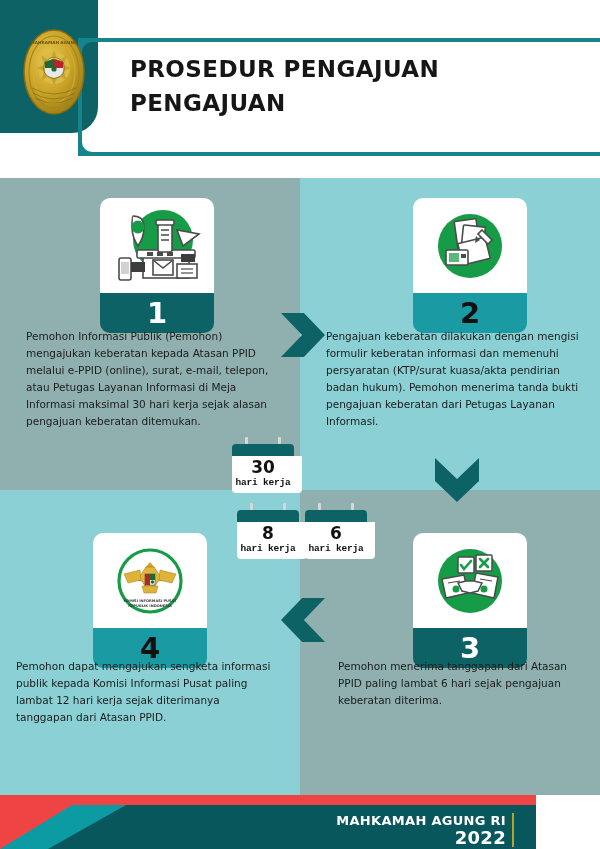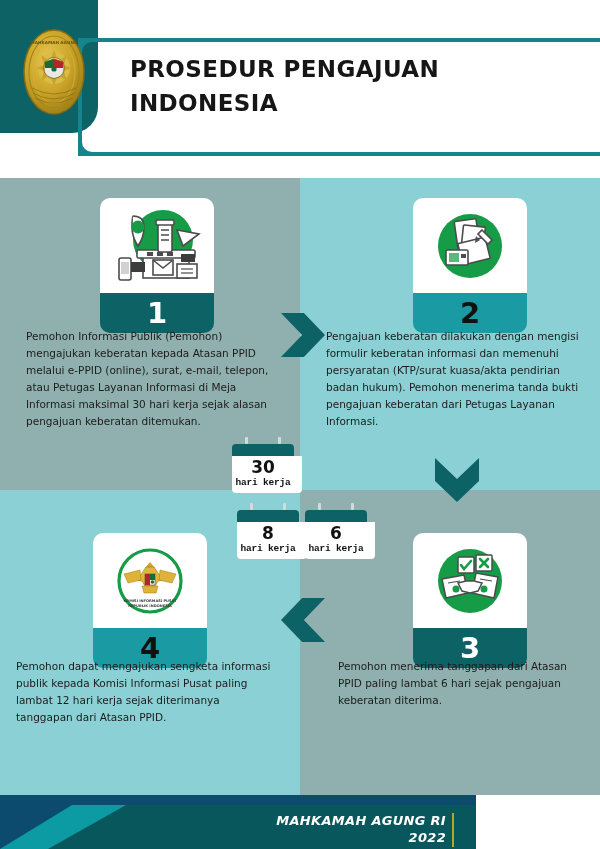--- a/index.html
+++ b/index.html
@@ -155,41 +155,41 @@
     clip-path:polygon(100% 0%, 48% 0%, 0% 50%, 48% 100%, 100% 100%, 52% 50%);
   }
   .arrow-down{
     left:435px;top:458px;width:44px;height:44px;
     background:#0d6266;
     clip-path:polygon(0% 0%, 0% 52%, 50% 100%, 100% 52%, 100% 0%, 50% 48%);
   }
 
   
   .footer{
-    position:absolute;left:0;top:795px;width:476px;height:54px;
-    background:#0c4a6e;overflow:hidden;font-style:italic;
+    position:absolute;left:0;top:795px;width:536px;height:54px;
+    background:#ef4444;overflow:hidden;
   }
   .footer-slab-mid{
     position:absolute;left:0;top:10px;width:600px;height:44px;
     background:#0c9aa3;
     clip-path:polygon(0% 100%, 12% 0%, 100% 0%, 100% 100%);
   }
   .footer-slab-dark{
     position:absolute;left:0;top:10px;width:600px;height:44px;
     background:#08575c;
     clip-path:polygon(8% 100%, 21% 0%, 100% 0%, 100% 100%);
   }
   .footer-text{
     position:absolute;right:30px;top:17px;
     text-align:right;
     font-family:"DejaVu Sans", sans-serif;
     font-weight:bold;color:#ffffff;
   }
   .footer-org{font-size:13px;line-height:17px;letter-spacing:0.3px;}
-  .footer-year{font-size:13px;line-height:17px;letter-spacing:0.3px;}
+  .footer-year{font-size:18px;line-height:17px;letter-spacing:0.3px;}
   .footer-bar{
     position:absolute;right:22px;top:18px;width:2px;height:34px;
     background:#b9a227;
   }
 </style>
 </head>
 <body>
 
 <div id="poster">
 
@@ -237,21 +237,21 @@
           <path d="M10 60 Q32 72 54 60"></path>
           <path d="M11 65 Q32 77 53 65"></path>
           <path d="M13 70 Q32 80 51 70"></path>
         </g>
         <text x="32" y="16" font-family="DejaVu Sans, sans-serif" font-size="4.2" fill="#6b5409" text-anchor="middle" font-weight="bold">MAHKAMAH AGUNG</text>
       </svg>
     </div>
 
     <div class="header-title">
       <div>PROSEDUR PENGAJUAN</div>
-      <div>INDONESIA</div>
+      <div>PENGAJUAN</div>
     </div>
   </div>
 
   <div class="quad q-tl"></div>
   <div class="quad q-tr"></div>
   <div class="quad q-bl"></div>
   <div class="quad q-br"></div>
 
   <div class="card card1">
     <div class="card-icon">

